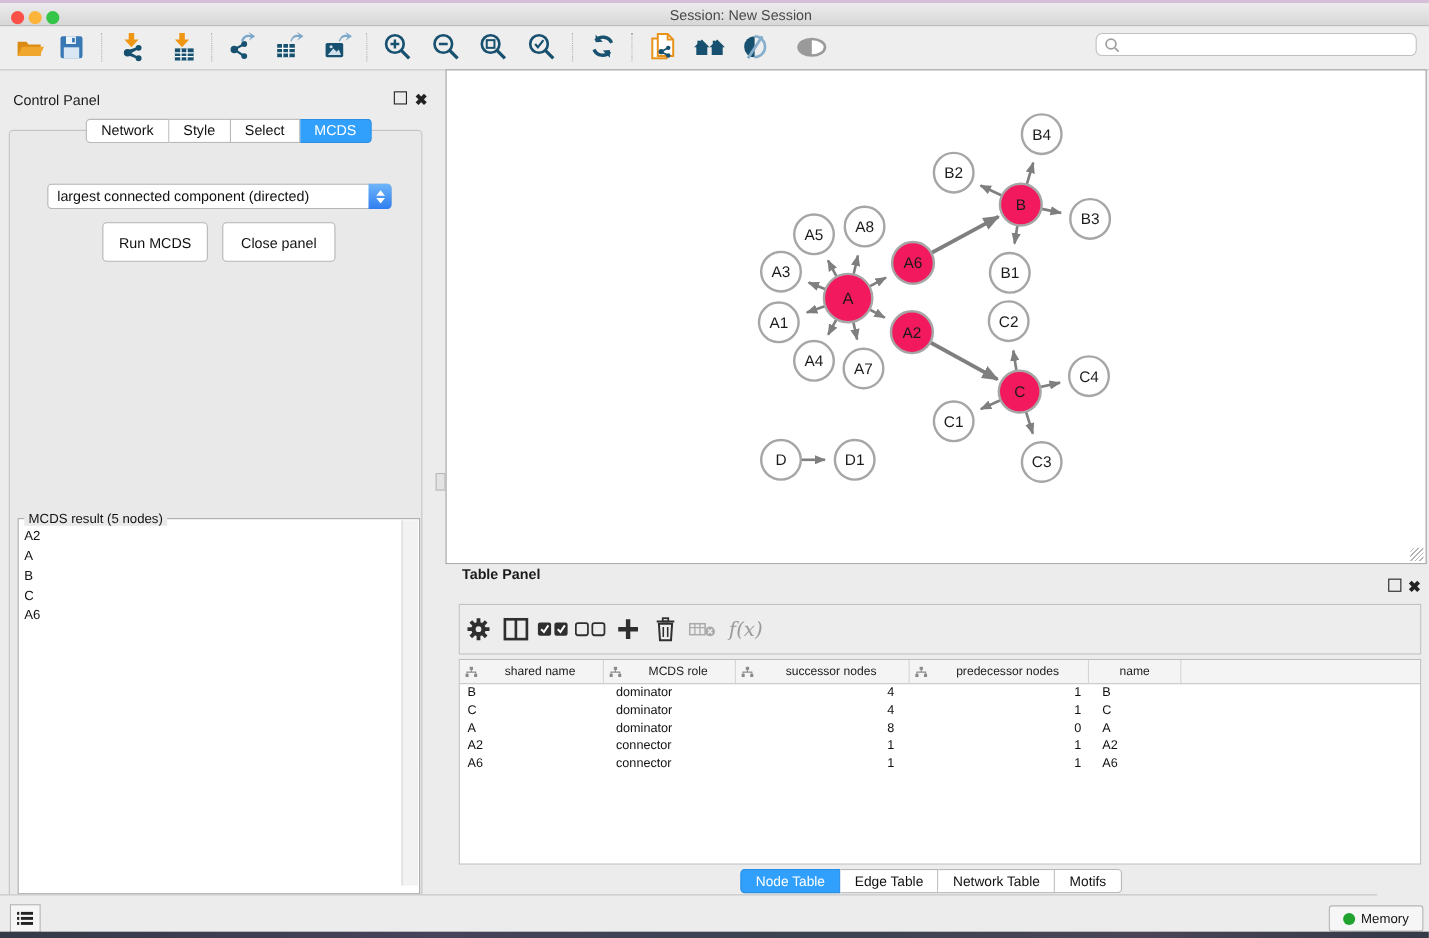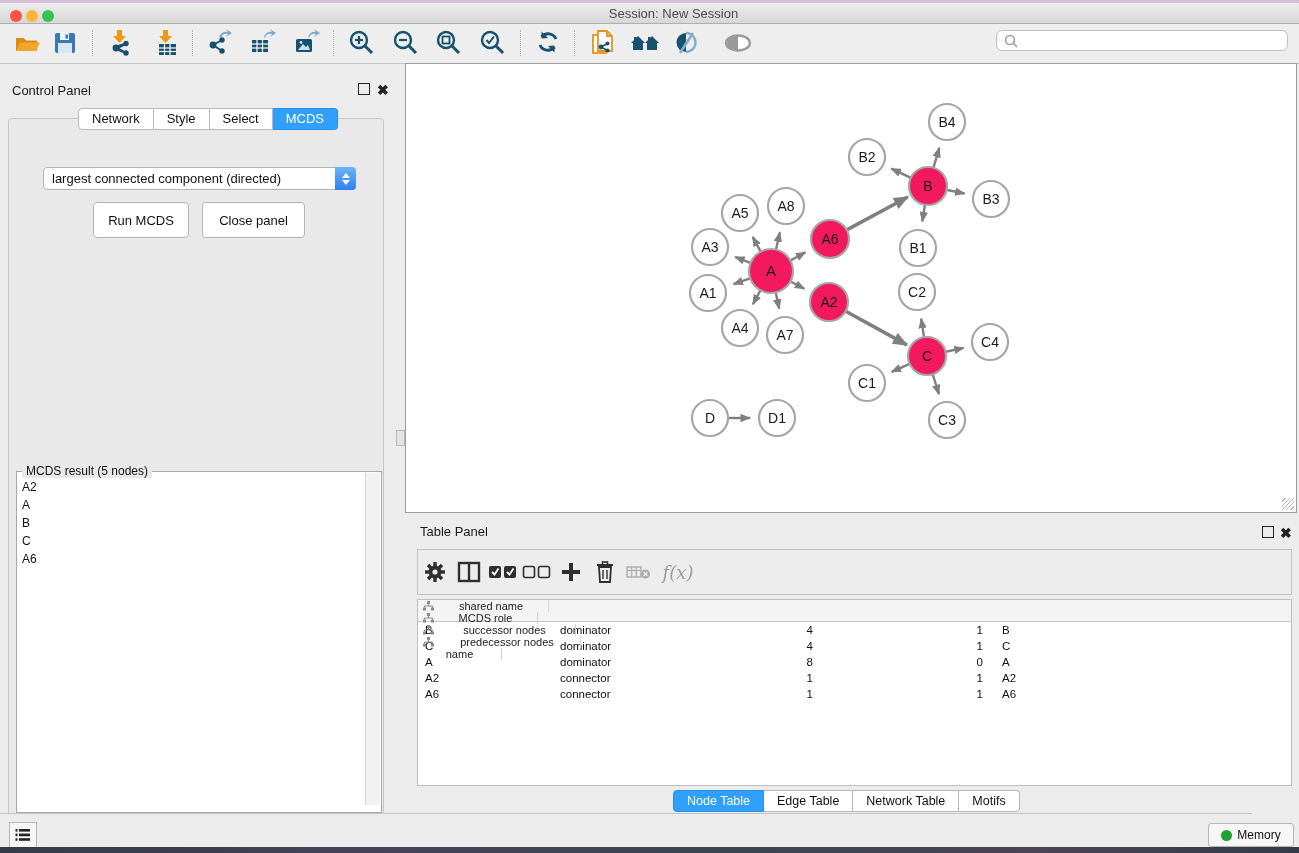--- a/index.html
+++ b/index.html
@@ -50,28 +50,28 @@
   .netwin{left:405px;top:63px;width:892px;height:450px;background:#fff;border:1px solid #9c9c9c;box-sizing:border-box;}
   .netbar{left:0;top:0;width:100%;height:24px;background:linear-gradient(#ededed,#d9d9d9);
           border-bottom:1px solid #b0b0b0;box-sizing:border-box;}
   .netbar .light{top:6px;}
   .net-title{width:100%;text-align:center;top:4px;font-size:13px;color:#333;}
   .grip{right:2px;bottom:2px;width:12px;height:12px;
         background:repeating-linear-gradient(135deg,transparent 0 2px,#b5b5b5 2px 3px);}
   .split-handle{background:#e3e3e3;border:1px solid #b8b8b8;}
   
   .tp{left:390px;top:513px;width:909px;height:300px;background:#ececec;}
-  .tp-title{left:30px;top:11px;font-size:13px;color:#1a1a1a;}
+  .tp-title{left:30px;top:1px;font-size:13px;color:#1a1a1a;font-weight:bold;}
   .tp-toolbar{left:27px;top:36px;width:875px;height:46px;background:#ededed;border:1px solid #c2c2c2;
               box-sizing:border-box;display:flex;align-items:center;}
   .tpi{width:34px;display:flex;justify-content:center;align-items:center;}
   .fx{font-family:"DejaVu Serif",serif;font-style:italic;font-size:18px;color:#9b9b9b;}
   .tablebox{left:27px;top:86px;width:875px;height:187px;background:#fff;border:1px solid #bfbfbf;
             box-sizing:border-box;overflow:hidden;}
-  .thead{display:flex;height:21px;border-bottom:1px solid #c9c9c9;background:#f4f4f4;flex-direction:column;}
+  .thead{display:flex;height:21px;border-bottom:1px solid #c9c9c9;background:#f4f4f4;}
   .th{display:flex;align-items:center;border-right:1px solid #d4d4d4;box-sizing:border-box;
       font-size:11px;color:#222;position:relative;}
   .th .lbl{flex:1;text-align:center;}
   .tr{display:flex;height:16px;align-items:center;}
   .td{box-sizing:border-box;font-size:11.5px;color:#111;white-space:nowrap;overflow:hidden;}
   .tabrow2{top:277px;left:283px;height:20px;display:flex;}
   
   .statusbar{left:0;top:813px;width:1252px;height:34px;background:#ececec;border-top:1px solid #c4c4c4;box-sizing:border-box;}
   .sq-btn{background:#f6f6f6;border:1px solid #b5b5b5;display:flex;align-items:center;justify-content:center;}
   .memory-btn{left:1208px;top:9px;width:84px;height:22px;border-radius:3px;gap:5px;font-size:12px;color:#111;}

